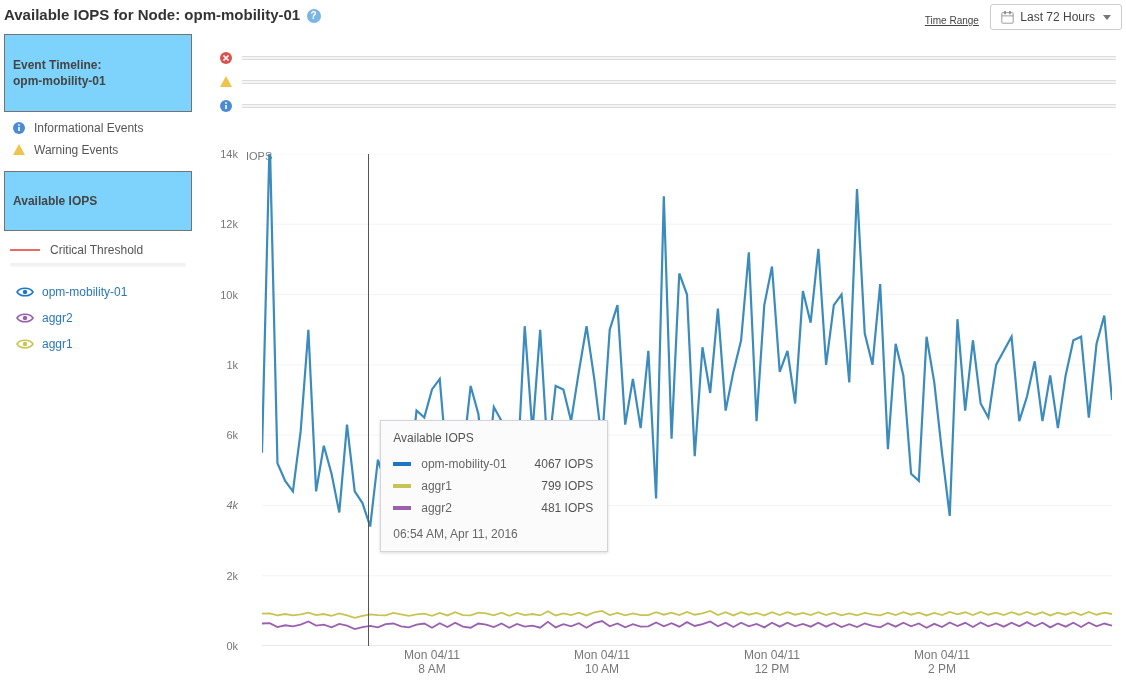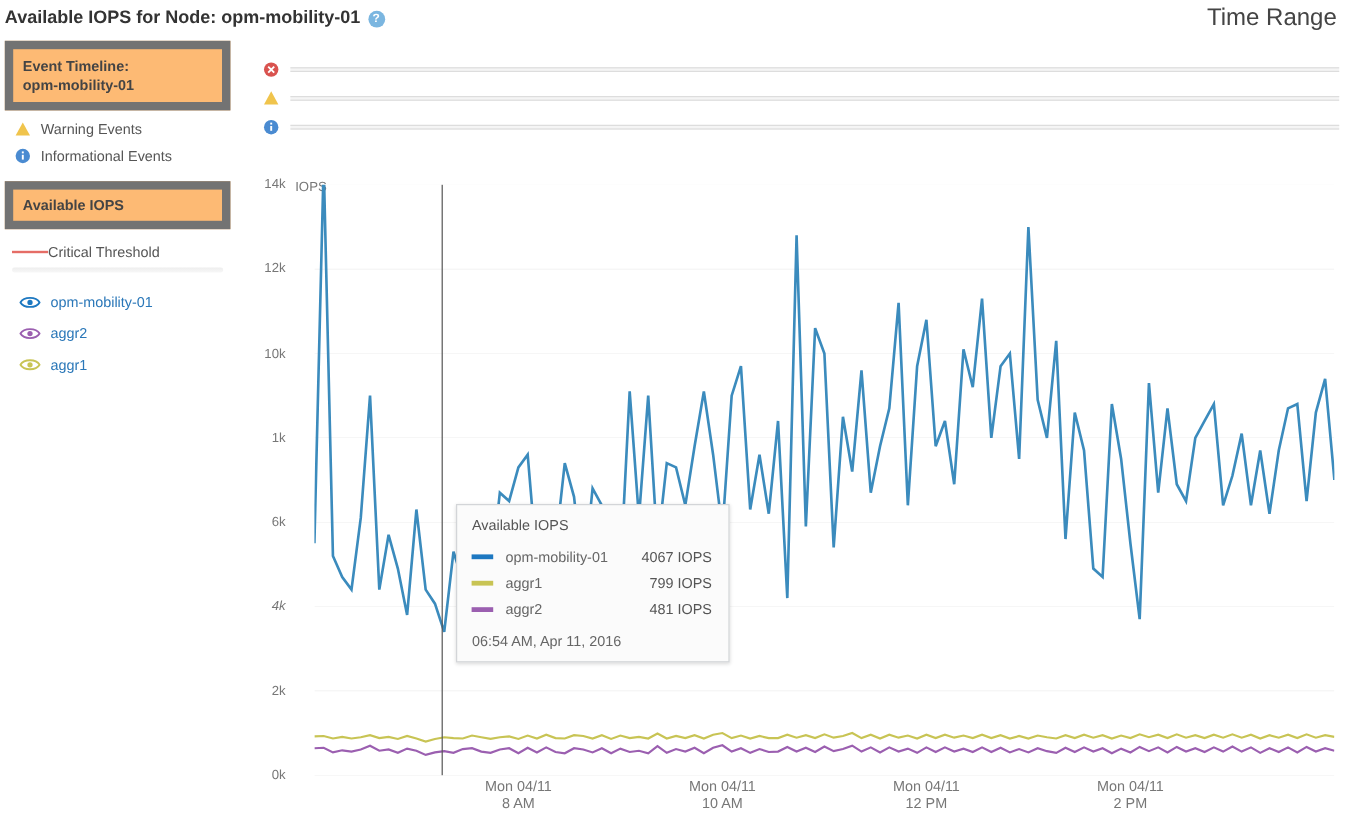--- a/index.html
+++ b/index.html
@@ -3,36 +3,36 @@
 <meta charset="utf-8">
 <style>
   * { box-sizing: border-box; }
   html, body { margin:0; padding:0; font-family: "Segoe UI", Arial, sans-serif; font-size:12px; color:#555; background:#fff; }
   .page { width:1126px; height:686px; position:relative;border-radius:21px; }
   .header { position:absolute; top:6px; left:4px; right:4px; height:26px; }
   .title { font-size:15px; font-weight:600; color:#333; display:inline-block; }
   .title-node { color:#333; }
   .help-icon { display:inline-block; width:14px; height:14px; border-radius:50%; background:#7bb6e0; color:#fff; text-align:center; line-height:14px; font-size:10px; font-weight:bold; vertical-align:1px; margin-left:3px; cursor:pointer; }
   .time-range { position:absolute; right:0; top:-2px; }
-  .time-label { font-size:20px; color:#444; margin-right:8px; vertical-align:middle; }
+  .time-label { font-size:10px; color:#444; margin-right:8px; vertical-align:middle;text-decoration:underline; }
   .time-btn { border:1px solid #ccc; border-radius:3px; background:#fff; padding:5px 10px; font-size:12px; color:#444; cursor:pointer; display:inline-flex; align-items:center; gap:6px; }
   .cal-icon svg { display:block; }
   .caret { width:0; height:0; border-left:4px solid transparent; border-right:4px solid transparent; border-top:5px solid #777; margin-left:2px;}
 
   .sidebar { position:absolute; top:34px; left:4px; width:188px; }
-  .box-head { background:#fdba74; border:7px solid #737373; padding:6px 8px; font-weight:600; color:#444; font-size:12px; }
+  .box-head { background:#7dd3fc; border:1px solid #737373; padding:22px 8px; font-weight:600; color:#444; font-size:12px; }
   .box-head.two-line { line-height:1.35; }
   .ev-list { padding:5px 2px 10px 2px; }
   .ev-row { display:flex; align-items:center; gap:8px; padding:4px 6px; color:#555; }
   .ic { width:14px; height:14px; display:inline-flex; align-items:center; justify-content:center; }
   .ic-crit { color:#d33; }
   .ic-warn { color:#e7b83f; }
   .ic-info { color:#4a8bd1; }
   .thresh { padding:8px 6px 12px 6px; }
-  .thresh-row { display:flex; align-items:center; padding:4px 0; color:#555; }
+  .thresh-row { display:flex; align-items:center; gap:10px; padding:4px 0; color:#555; }
   .swatch { width:30px; height:0; border-top:2px solid; }
   .swatch.crit { border-color:#e56d66; }
   .swatch.warn { border-color:#e6c85a; border-top-style:dashed; border-top-width:3px; }
   .div { height:4px; background:linear-gradient(#eee,#f7f7f7); border-radius:2px; margin:2px 0 8px 0;}
   .series-list { padding-top:4px; }
   .series-row { display:flex; align-items:center; gap:8px; padding:6px 6px; cursor:pointer; }
   .eye svg { display:block; }
   .series-row.blue .eye { color:#1d78c1; }
   .series-row.purple .eye { color:#9b5fb0; }
   .series-row.olive .eye { color:#c8c454; }
@@ -69,46 +69,58 @@
 <body>
 <div class="page">
 
 <div class="header">
   <span class="title">
     <span>Available IOPS for Node: </span><span class="title-node">opm-mobility-01</span>
   </span>
   <span class="help-icon">?</span>
   <div class="time-range">
     <span class="time-label">Time Range</span>
+    <button class="time-btn">
+      <span class="cal-icon">
+        <svg width="13" height="13" viewBox="0 0 16 16">
+              <rect x="1" y="2" width="14" height="13" rx="1" fill="none" stroke="#888"></rect>
+              <line x1="1" y1="6" x2="15" y2="6" stroke="#888"></line>
+              <line x1="5" y1="0" x2="5" y2="4" stroke="#888" stroke-width="2"></line>
+              <line x1="11" y1="0" x2="11" y2="4" stroke="#888" stroke-width="2"></line>
+            </svg>
+      </span>
+      <span>Last 72 Hours</span>
+      <span class="caret"></span>
+    </button>
   </div>
 </div>
 
 <div class="sidebar">
   <div class="box-head two-line">
     <div>Event Timeline:</div>
     <div>opm-mobility-01</div>
   </div>
   <div class="ev-list">
-    <div class="ev-row">
-      <span class="ic ic-warn">
-            <svg width="14" height="14" viewBox="0 0 14 14">
-              <path d="M7 1 L13 12 L1 12 Z" fill="#f0c44c"></path>
-            </svg>
-          </span>
-      <span>Warning Events</span>
-    </div>
     <div class="ev-row">
       <span class="ic ic-info">
             <svg width="14" height="14" viewBox="0 0 14 14">
               <circle cx="7" cy="7" r="6" fill="#4a8bd1"></circle>
               <rect x="6.2" y="6" width="1.6" height="4" fill="#fff"></rect>
               <rect x="6.2" y="3.2" width="1.6" height="1.6" fill="#fff"></rect>
             </svg>
           </span>
       <span>Informational Events</span>
+    </div>
+    <div class="ev-row">
+      <span class="ic ic-warn">
+            <svg width="14" height="14" viewBox="0 0 14 14">
+              <path d="M7 1 L13 12 L1 12 Z" fill="#f0c44c"></path>
+            </svg>
+          </span>
+      <span>Warning Events</span>
     </div>
   </div>
   <div class="box-head">Available IOPS</div>
   <div class="thresh">
     <div class="thresh-row">
       <span class="swatch crit"></span>
       <span>Critical Threshold</span>
     </div>
     <div class="div"></div>
     <div class="series-list">

